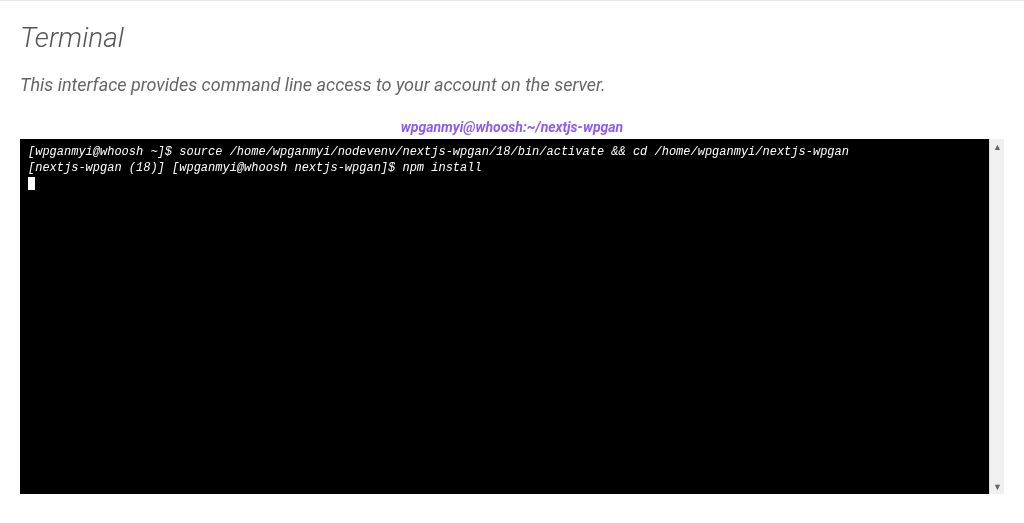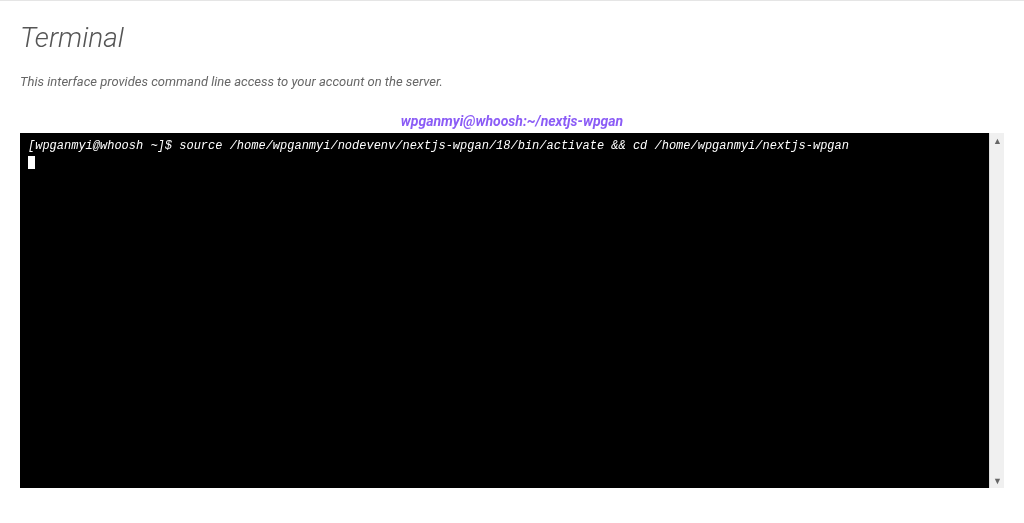--- a/index.html
+++ b/index.html
@@ -21,21 +21,21 @@
       padding: 20px 20px 0 20px;
       height: 100%;
     }
     .page-title {
       font-size: 28px;
       font-weight: 300;
       color: #555;
       margin-bottom: 20px;
     }
     .page-description {
-      font-size: 13px;
+      font-size: 18px;
       color: #666;
       margin-bottom: 20px;
     }
     .terminal-header {
       text-align: center;
       font-weight: bold;
       font-size: 14px;
       color: #8b5cf6;
       padding: 4px 0;
     }
@@ -93,19 +93,19 @@
 </head>
 <body>
 
 <div class="page">
   <h1 class="page-title">Terminal</h1>
   <p class="page-description">This interface provides command line access to your account on the server.</p>
 
   <div class="terminal-header">wpganmyi@whoosh:~/nextjs-wpgan</div>
 
   <div class="terminal-wrapper">
-    <div class="terminal-body"><span class="terminal-line">[wpganmyi@whoosh ~]$ source /home/wpganmyi/nodevenv/nextjs-wpgan/18/bin/activate &amp;&amp; cd /home/wpganmyi/nextjs-wpgan</span><span class="cursor"></span></div>
+    <div class="terminal-body"><span class="terminal-line">[wpganmyi@whoosh ~]$ source /home/wpganmyi/nodevenv/nextjs-wpgan/18/bin/activate &amp;&amp; cd /home/wpganmyi/nextjs-wpgan</span><span class="terminal-line">[nextjs-wpgan (18)] [wpganmyi@whoosh nextjs-wpgan]$ npm install</span><span class="cursor"></span></div>
     <div class="scrollbar">
       <div class="scrollbar-arrow up">▲</div>
       <div class="scrollbar-arrow down">▼</div>
     </div>
   </div>
 </div>
 
 </body></html>

